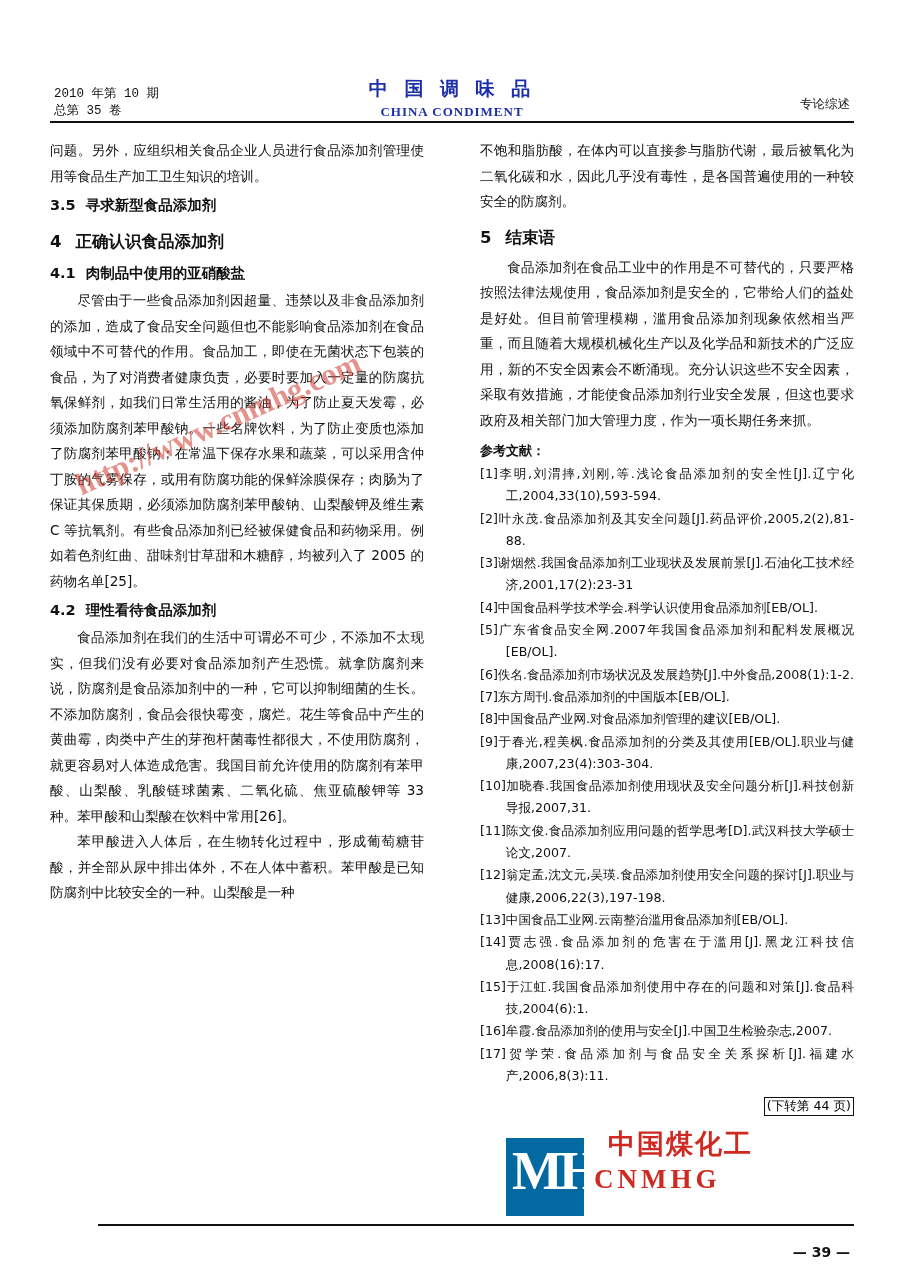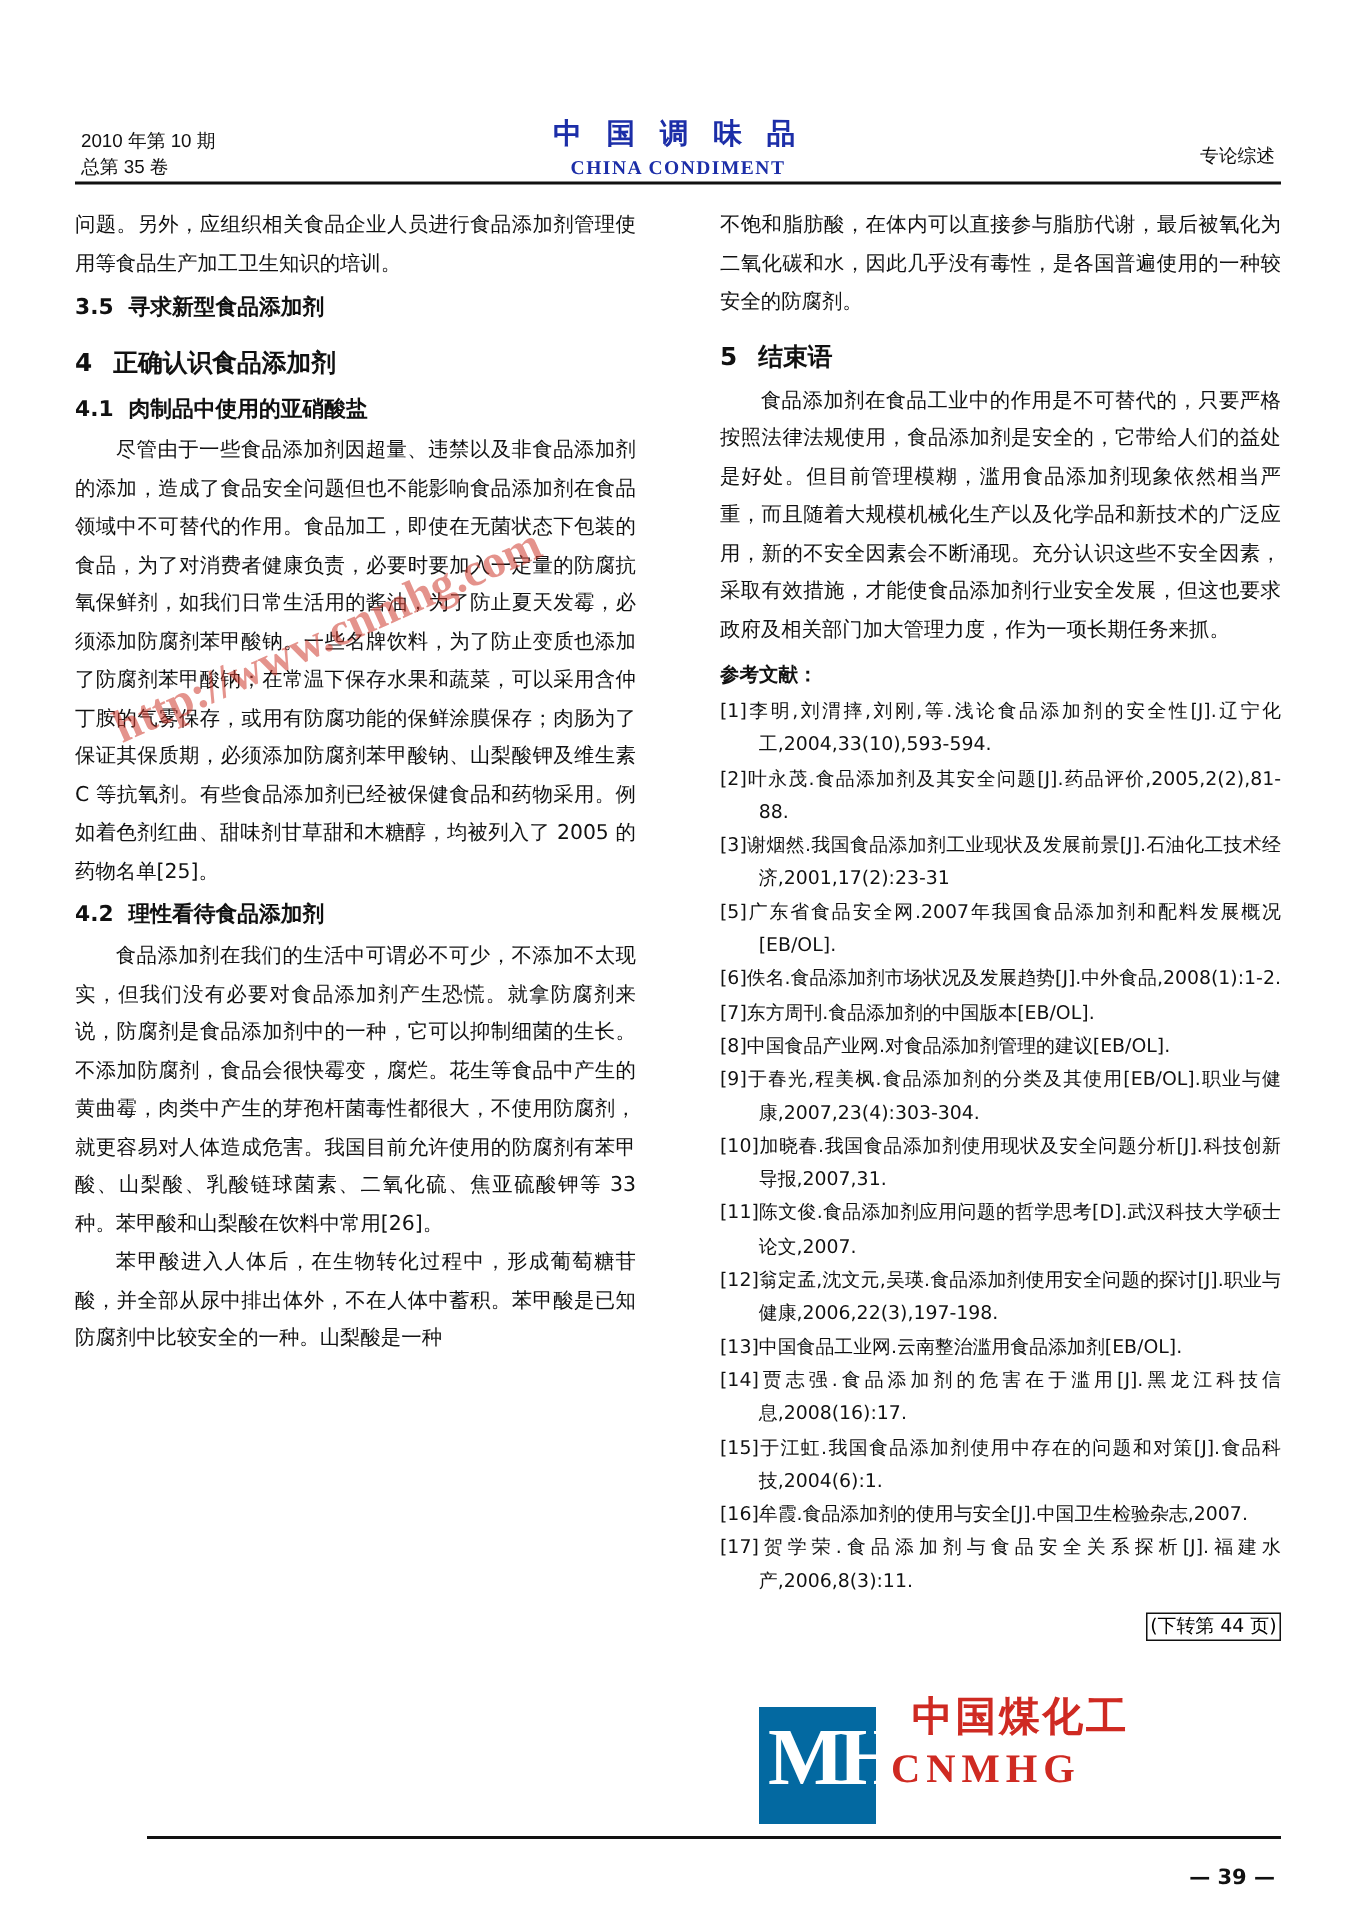--- a/index.html
+++ b/index.html
@@ -7,21 +7,21 @@
   .page{
     position:relative;width:904px;height:1272px;background:#fff;margin:0 auto;
     overflow:hidden;
   }
   .inner{position:absolute;left:50px;top:60px;width:804px;height:1160px;}
 
   
   .hdr{position:relative;height:62px;}
   .hdr-left{
     position:absolute;left:4px;top:26px;font-size:12.5px;color:#111;
-    line-height:17px;font-family:Liberation Sans, sans-serif;
+    line-height:17px;font-family:Liberation Mono, monospace;
   }
   .hdr-center{position:absolute;left:0;right:0;top:16px;text-align:center;}
   .hdr-cn{
     font-size:19px;font-weight:bold;color:#1c2ea8;letter-spacing:5px;
     font-family:"DejaVu Sans","Liberation Sans",sans-serif;
   }
   .hdr-en{
     font-size:13px;font-weight:bold;color:#1c2ea8;letter-spacing:1px;margin-top:2px;
     font-family:"Liberation Serif","DejaVu Serif",serif;
   }
@@ -147,20 +147,21 @@
           <span class="num">5</span><span>结束语</span>
         </div>
         <p class="body-p">食品添加剂在食品工业中的作用是不可替代的，只要严格按照法律法规使用，食品添加剂是安全的，它带给人们的益处是好处。但目前管理模糊，滥用食品添加剂现象依然相当严重，而且随着大规模机械化生产以及化学品和新技术的广泛应用，新的不安全因素会不断涌现。充分认识这些不安全因素，采取有效措施，才能使食品添加剂行业安全发展，但这也要求政府及相关部门加大管理力度，作为一项长期任务来抓。</p>
 
         <div class="refs-title">参考文献：</div>
 
         <div>
           <p class="ref">[1]李明,刘渭摔,刘刚,等.浅论食品添加剂的安全性[J].辽宁化工,2004,33(10),593-594.</p>
           <p class="ref">[2]叶永茂.食品添加剂及其安全问题[J].药品评价,2005,2(2),81-88.</p>
           <p class="ref">[3]谢烟然.我国食品添加剂工业现状及发展前景[J].石油化工技术经济,2001,17(2):23-31</p>
+          <p class="ref">[4]中国食品科学技术学会.科学认识使用食品添加剂[EB/OL].</p>
           <p class="ref">[5]广东省食品安全网.2007年我国食品添加剂和配料发展概况[EB/OL].</p>
           <p class="ref">[6]佚名.食品添加剂市场状况及发展趋势[J].中外食品,2008(1):1-2.</p>
           <p class="ref">[7]东方周刊.食品添加剂的中国版本[EB/OL].</p>
           <p class="ref">[8]中国食品产业网.对食品添加剂管理的建议[EB/OL].</p>
           <p class="ref">[9]于春光,程美枫.食品添加剂的分类及其使用[EB/OL].职业与健康,2007,23(4):303-304.</p>
           <p class="ref">[10]加晓春.我国食品添加剂使用现状及安全问题分析[J].科技创新导报,2007,31.</p>
           <p class="ref">[11]陈文俊.食品添加剂应用问题的哲学思考[D].武汉科技大学硕士论文,2007.</p>
           <p class="ref">[12]翁定孟,沈文元,吴瑛.食品添加剂使用安全问题的探讨[J].职业与健康,2006,22(3),197-198.</p>
           <p class="ref">[13]中国食品工业网.云南整治滥用食品添加剂[EB/OL].</p>
           <p class="ref">[14]贾志强.食品添加剂的危害在于滥用[J].黑龙江科技信息,2008(16):17.</p>

